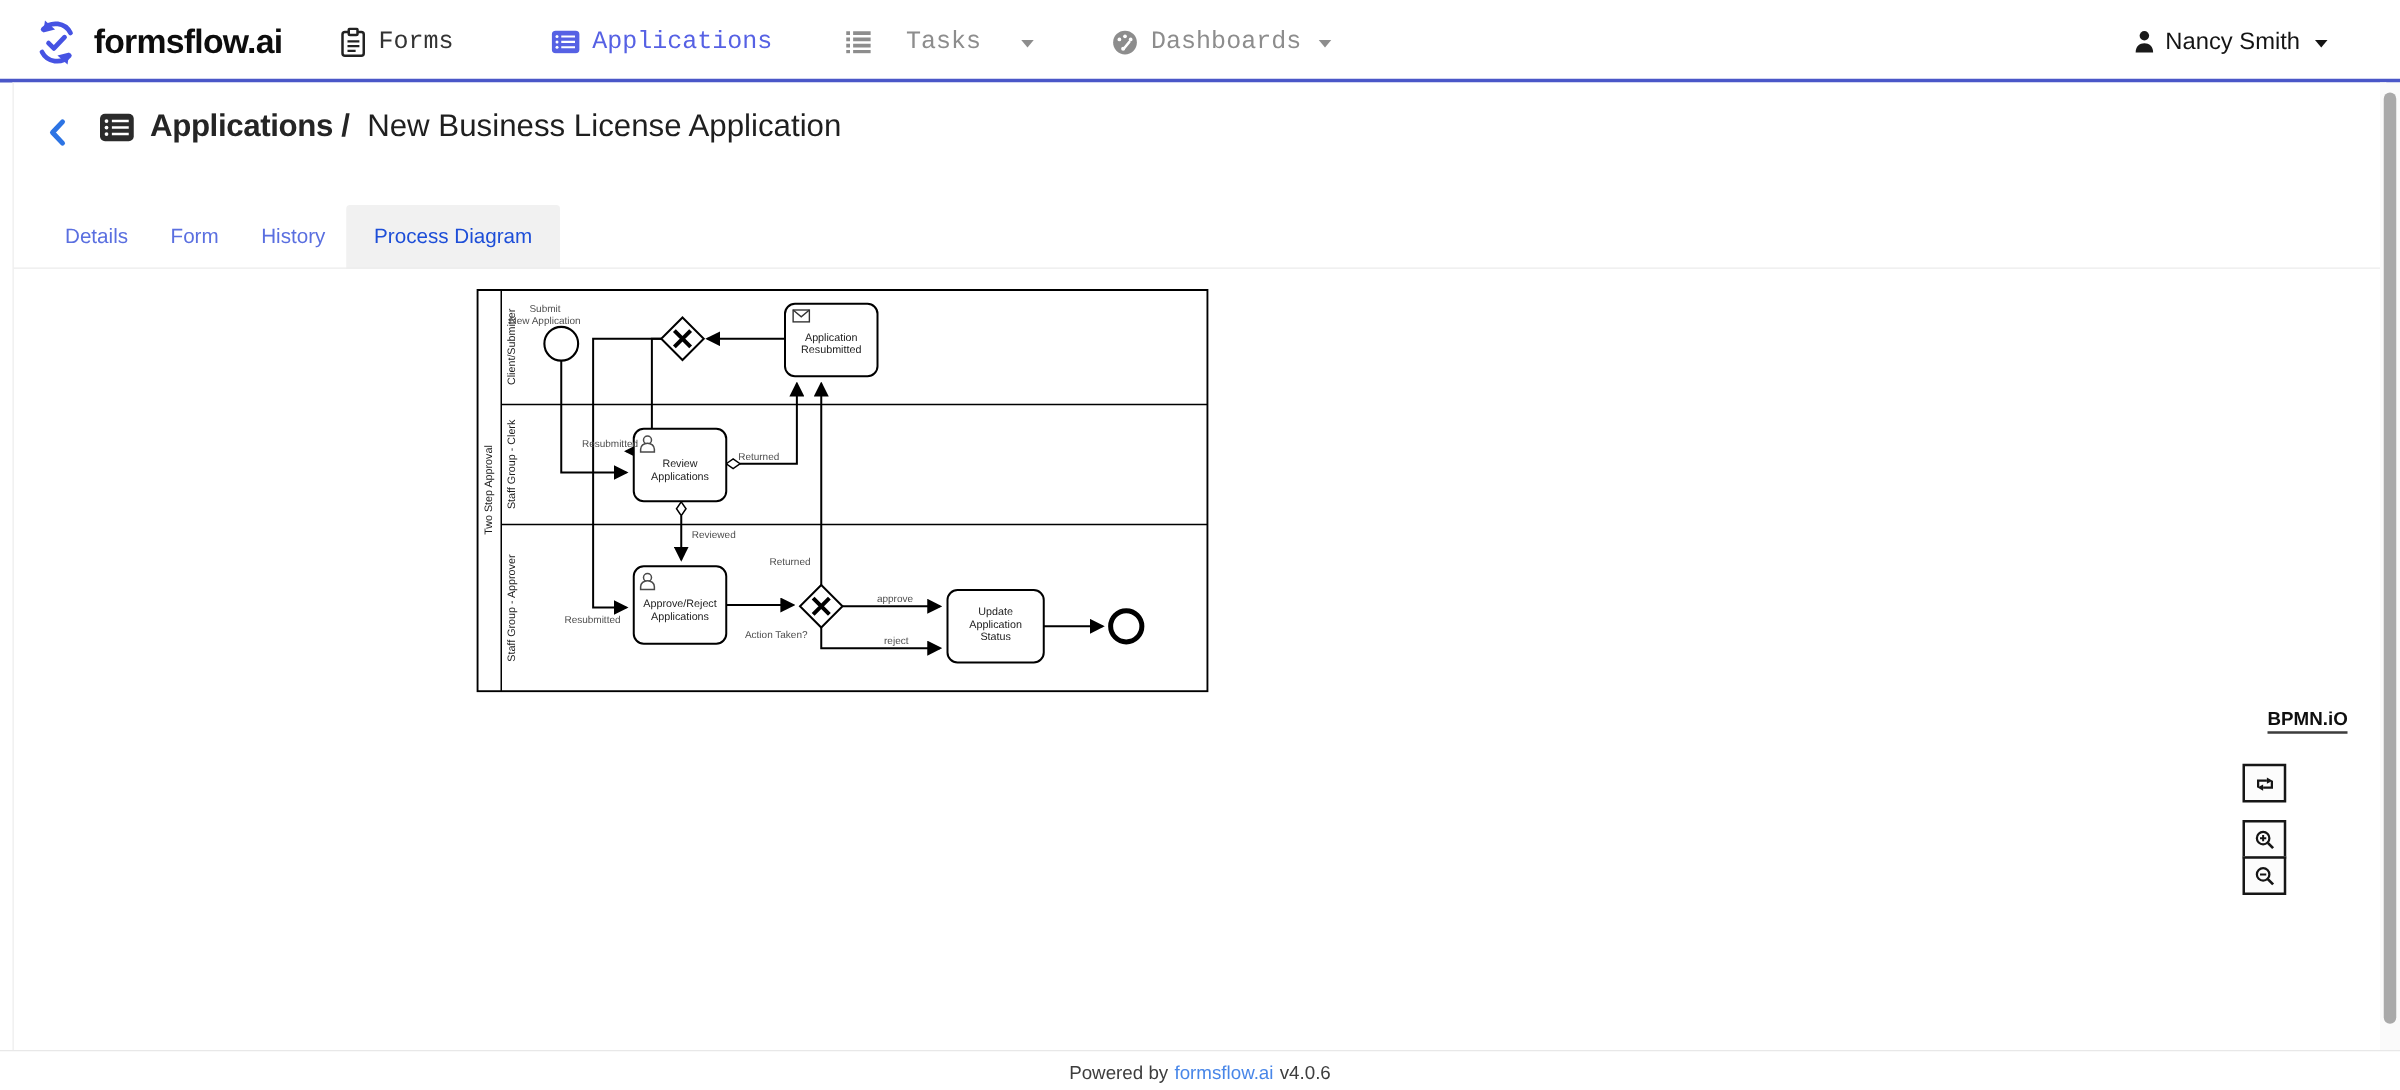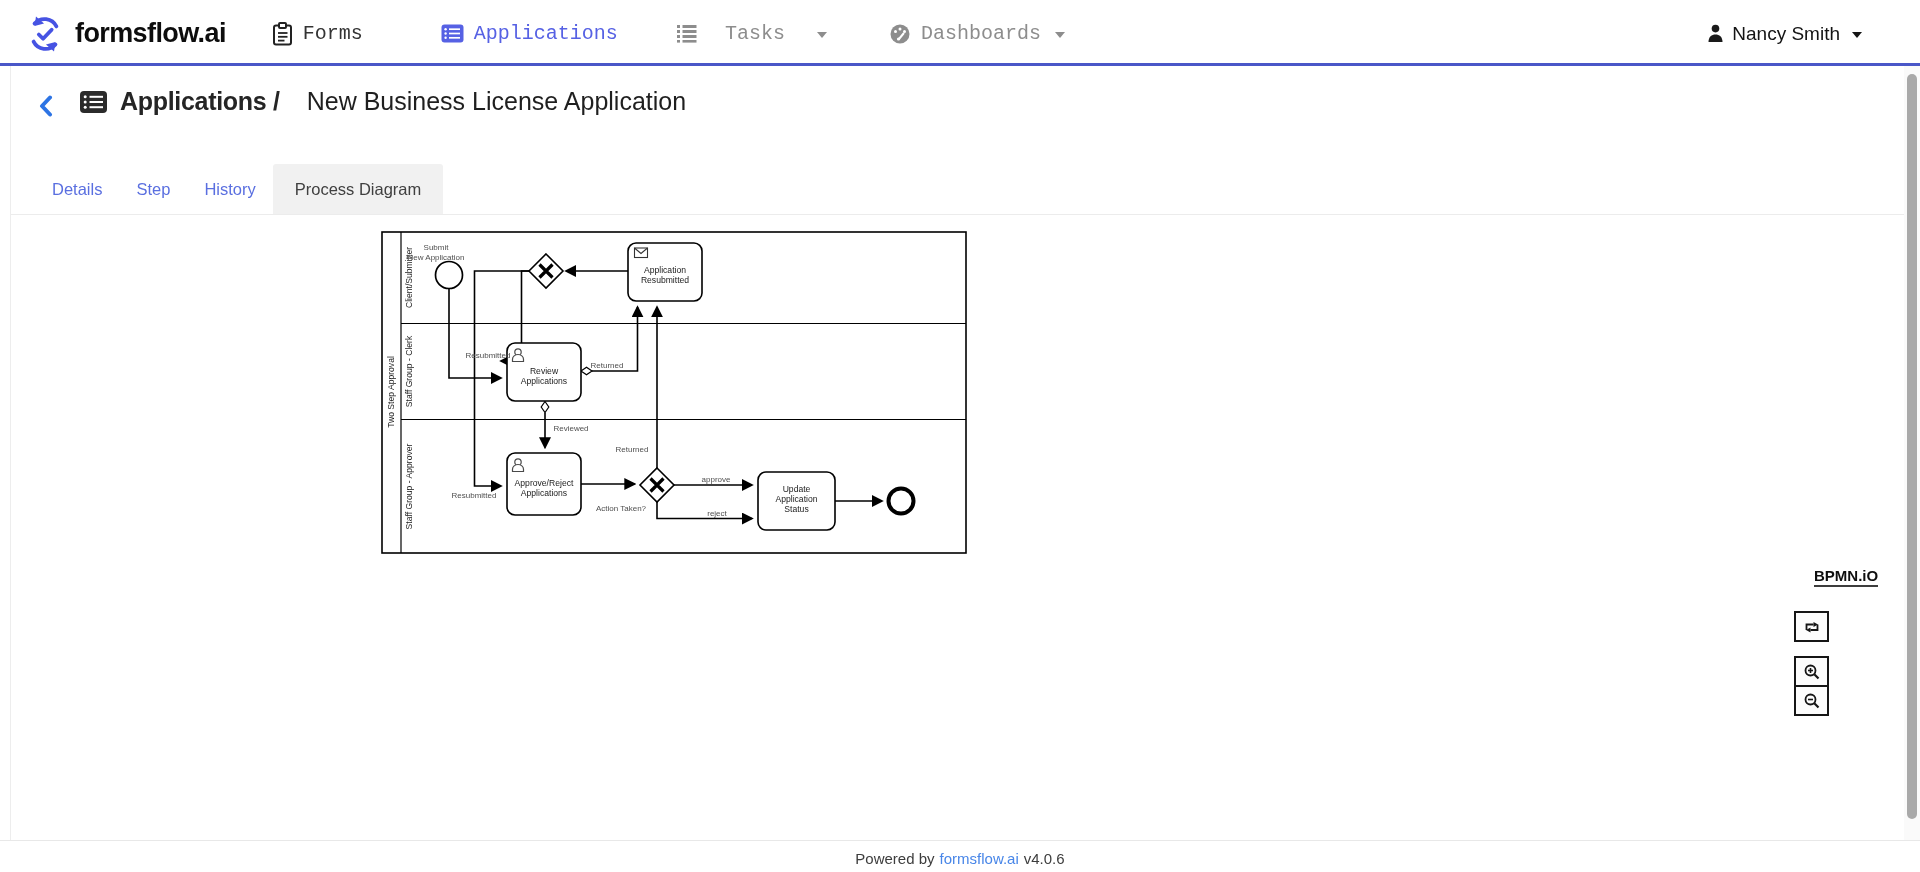--- a/index.html
+++ b/index.html
@@ -34,25 +34,25 @@
   .user-menu{margin-left:auto;margin-right:32px;display:flex;align-items:center;gap:8px;
     font-size:19px;color:#141414;cursor:pointer;justify-content:center;}
   .user-menu .caret{border-top-color:#141414;}
 
   
   .card{position:absolute;left:10px;top:62px;width:1899px;height:862px;background:#fff;
     border:1px solid #ededed;border-top:none;}
   .back-btn{position:absolute;left:28px;top:27px;width:26px;height:26px;cursor:pointer;display:flex;align-items:center;}
   .title-row{position:absolute;left:68px;top:21px;display:flex;align-items:center;gap:12px;}
   .bc-root{font-size:25px;font-weight:700;color:#252525;letter-spacing:-0.3px;}
-  .bc-current{font-size:25px;font-weight:400;color:#1f1f1f;margin-left:15px;}
+  .bc-current{font-size:25px;font-weight:400;color:#1f1f1f;margin-left:2px;}
 
   .tabs{position:absolute;left:24px;top:98px;height:51px;display:flex;align-items:stretch;}
   .tab{display:flex;align-items:center;padding:0 17px;font-size:16.5px;color:var(--tab-link);cursor:pointer;}
-  .tab.active{background:var(--active-tab-bg);color:#404040;padding:12px 22px;border-radius:3px 3px 0 0;}
+  .tab.active{background:var(--active-tab-bg);color:#1d4ed8;padding:12px 22px;border-radius:3px 3px 0 0;}
   .tabs-underline{position:absolute;left:0;top:148px;width:100%;height:1px;background:#ececec;}
 
   
   .diagram-wrap{position:absolute;left:370px;top:165px;width:586px;height:323px;cursor:move;}
   .dgm text{font-family:"Liberation Sans",sans-serif;}
   .task-txt{font-size:8.6px;fill:#222;}
   .edge-lbl{font-size:8px;fill:#4f4f4f;}
   .lane-lbl{font-size:8.6px;fill:#1c1c1c;}
 
   .bpmn-logo{position:absolute;left:1803px;top:501px;font-size:15px;font-weight:800;color:#0f0f0f;
@@ -171,21 +171,21 @@
         <line x1="10.5" y1="6.8" x2="24" y2="6.8" stroke="#fff" stroke-width="2"></line>
         <line x1="10.5" y1="12" x2="24" y2="12" stroke="#fff" stroke-width="2"></line>
         <line x1="10.5" y1="17.2" x2="24" y2="17.2" stroke="#fff" stroke-width="2"></line>
       </svg>
       <span class="bc-root">Applications /</span>
       <span class="bc-current">New Business License Application</span>
     </div>
 
     <div class="tabs">
       <div class="tab">Details</div>
-      <div class="tab">Step</div>
+      <div class="tab">Form</div>
       <div class="tab">History</div>
       <div class="tab active">Process Diagram</div>
     </div>
     <div class="tabs-underline"></div>
 
     <div class="diagram-wrap">
       <svg class="dgm" width="586" height="323" viewBox="0 0 586 323">
         <defs>
           <marker id="arw" viewBox="0 0 10 10" refX="8.5" refY="5" markerWidth="7.5" markerHeight="7.5" orient="auto-start-reverse">
             <path d="M0 0 L10 5 L0 10 z" fill="#000"></path>

